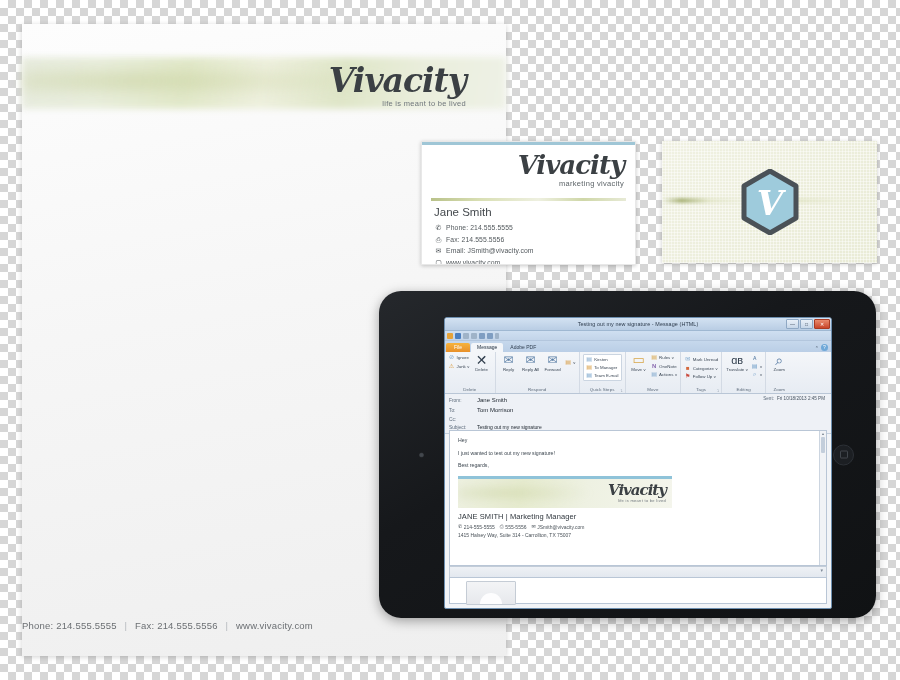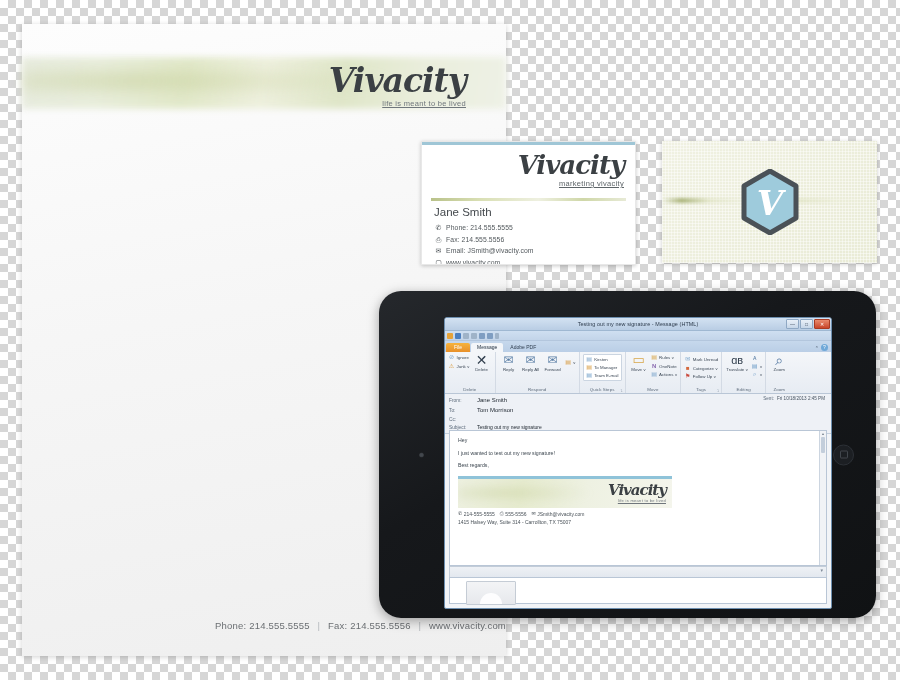--- a/index.html
+++ b/index.html
@@ -33,25 +33,25 @@
     filter:blur(6px);
   }
   #lh-logo{position:absolute;right:40px;top:40px;text-align:right;}
   .script-logo{
     font-family:"DejaVu Serif",serif;font-style:italic;font-weight:700;
     color:#3b4044;letter-spacing:-1px;line-height:1;
   }
   #lh-logo .script-logo{font-size:33px;}
   .tagline{
     font-family:"Liberation Sans",sans-serif;color:#6f767c;
-    letter-spacing:.3px;text-align:right;text-decoration:underline;
+    letter-spacing:.3px;text-align:right;
   }
   #lh-logo .tagline{font-size:7.5px;margin-top:2px;}
   #lh-footer{
-    position:absolute;left:0;bottom:25px;width:100%;text-align:right;
+    position:absolute;left:0;bottom:25px;width:100%;text-align:left;
     font-size:9.5px;color:#6b6f73;letter-spacing:.2px;
   }
   #lh-footer span{white-space:nowrap;}
   .sep{color:#b5b9bd;padding:0 5px;}
 
   
   #card-front{
     position:absolute;left:421px;top:141px;width:213px;height:122px;
     background:#fff;box-shadow:0 1px 4px rgba(0,0,0,.22);
     border:1px solid #e8e8e8;overflow:hidden;
@@ -493,20 +493,21 @@
 
         <div id="sig">
           <div id="sig-rule"></div>
           <div id="sig-banner">
             <div id="sig-banner-blur"></div>
             <div id="sig-logo">
               <div class="script-logo">Vivacity</div>
               <div class="tagline">life is meant to be lived</div>
             </div>
           </div>
+          <div id="sig-name">JANE SMITH  |  Marketing Manager</div>
           <div id="sig-contacts">
             <span class="it">
               <span class="gl">✆</span>
               <span class="tx">214-555-5555</span>
             </span>
             <span class="it">
               <span class="gl">⎙</span>
               <span class="tx">555-5556</span>
             </span>
             <span class="it">

